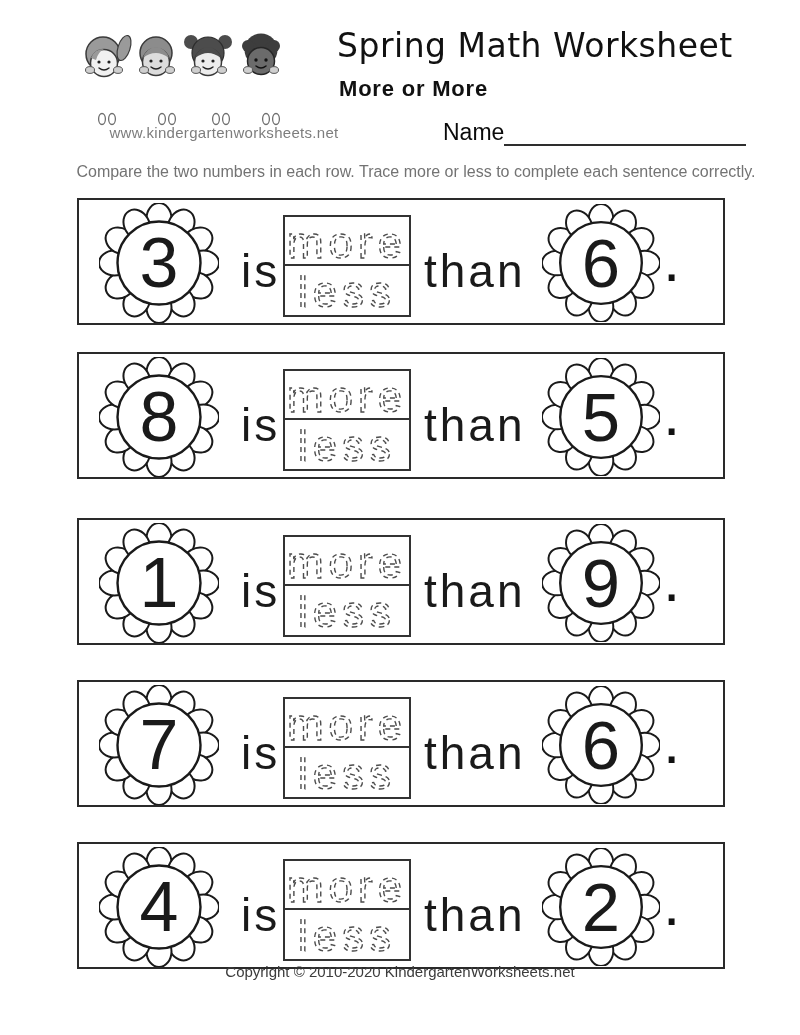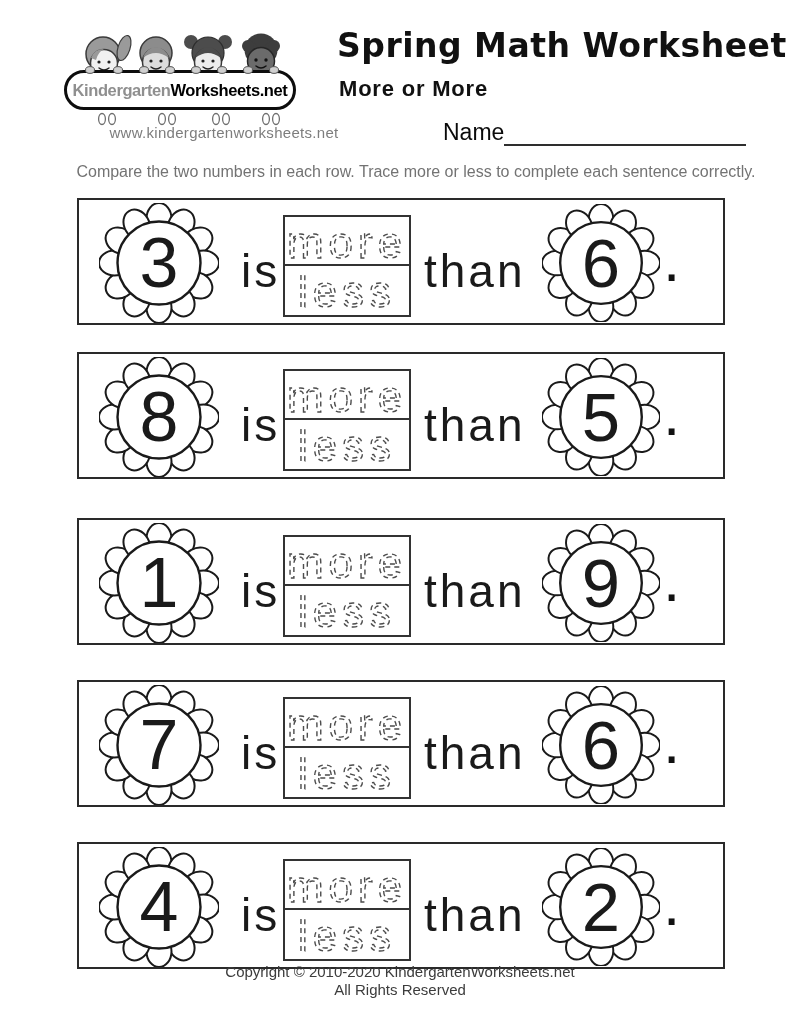--- a/index.html
+++ b/index.html
@@ -23,21 +23,21 @@
   .sign .part1 { color:#8f8f8f; font-weight:bold; font-size:16.5px; letter-spacing:-0.4px; }
   .sign .part2 { color:#000;    font-weight:bold; font-size:16.5px; letter-spacing:-0.4px; }
   .site-url {
     position:absolute; left:58px; top:124px; width:244px; text-align:center;
     font-size:15px; color:#7d7d7d; letter-spacing:0.3px;margin-left:44px;
   }
 
   .page-title {
     position:absolute; left:337px; top:26px;
     font-family:"DejaVu Sans", sans-serif;
-    font-size:33px; font-weight:700; color:#111; letter-spacing:0.5px;
+    font-size:33px; font-weight:400; color:#111; letter-spacing:0.5px;
   }
   .page-subtitle {
     position:absolute; left:339px; top:76px;
     font-size:22px; font-weight:bold; color:#111; letter-spacing:0.8px;
   }
   .name-row {
     position:absolute; left:443px; top:116px; width:303px;
     display:flex; align-items:flex-end;
   }
   .name-label { font-size:23px; color:#0a0a0a; }
@@ -146,24 +146,20 @@
         <ellipse cx="54" cy="103" rx="3.4" ry="5.5"></ellipse>
       <ellipse cx="104" cy="103" rx="3.4" ry="5.5"></ellipse>
         <ellipse cx="114" cy="103" rx="3.4" ry="5.5"></ellipse>
       <ellipse cx="158" cy="103" rx="3.4" ry="5.5"></ellipse>
         <ellipse cx="168" cy="103" rx="3.4" ry="5.5"></ellipse>
       <ellipse cx="208" cy="103" rx="3.4" ry="5.5"></ellipse>
         <ellipse cx="218" cy="103" rx="3.4" ry="5.5"></ellipse>
     </g>
   </svg>
 
-  <div class="sign">
-    <span class="part1">Kindergarten</span>
-      <span class="part2">Worksheets.net</span>
-  </div>
 
   <svg class="hands-svg" width="244" height="16" viewBox="0 0 244 16">
     <g fill="#cfcfcf" stroke="#555" stroke-width="1">
       <ellipse cx="32" cy="8" rx="4.5" ry="3.4"></ellipse>
         <ellipse cx="60" cy="8" rx="4.5" ry="3.4"></ellipse>
       <ellipse cx="86" cy="8" rx="4.5" ry="3.4"></ellipse>
         <ellipse cx="112" cy="8" rx="4.5" ry="3.4"></ellipse>
       <ellipse cx="138" cy="8" rx="4.5" ry="3.4"></ellipse>
         <ellipse cx="164" cy="8" rx="4.5" ry="3.4"></ellipse>
       <ellipse cx="190" cy="8" rx="4.5" ry="3.4"></ellipse>
@@ -476,14 +472,13 @@
       <circle class="center-circle" cx="60" cy="60" r="41.5"></circle>
       <text x="60" y="84" text-anchor="middle">2</text>
     </svg>
 
     <span class="period">.</span>
   </div>
 </div>
 
 <div class="footer">
   <div>Copyright © 2010-2020 KindergartenWorksheets.net</div>
-  <div>All Rights Reserved</div>
 </div>
 
 </body></html>

